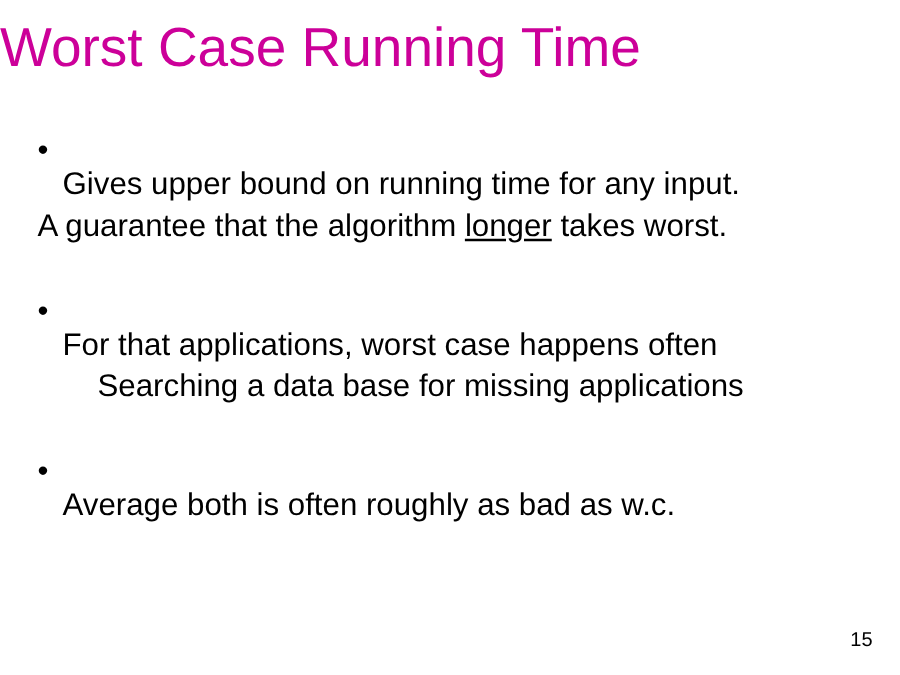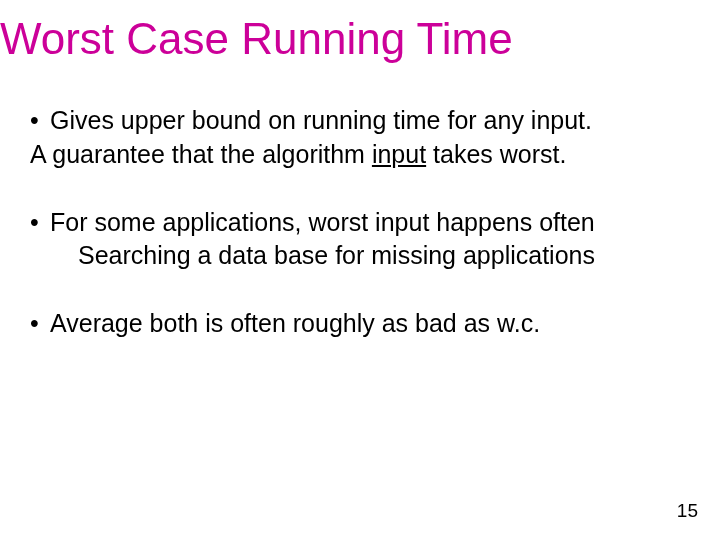--- a/index.html
+++ b/index.html
@@ -42,65 +42,66 @@
   }
   .bullet .dot {
     width: 20px;
     flex: 0 0 20px;
     text-align: left;
     font-size: 25px;
     line-height: 1.35;
   }
   .bullet .txt {
     flex: 1;
+    margin-top: 27px;
   }
   .sub {
     padding-left: 24px;
   }
   .sub2 {
     padding-left: 48px;
   }
   .gap {
     height: 34px;
   }
   .under {
     text-decoration: underline;
   }
   .pagenum {
     position: absolute;
     right: 22px;
     bottom: 18px;
     font-family: Arial, Helvetica, sans-serif;
-    font-size: 19px;
+    font-size: 16px;
     color: #000000;
     text-align: right;
   }
 </style>
 </head>
 <body>
 
 <div class="slide">
 
   <div class="title">Worst Case Running Time</div>
 
   <div class="body">
 
     <div class="bullet">
       <div class="dot">•</div>
       <div class="txt">Gives upper bound on running time for any input.</div>
     </div>
     <div>
-      <span>A guarantee that the algorithm </span><span class="under">input</span><span> takes worst.</span>
+      <span>A guarantee that the algorithm </span><span class="under">longer</span><span> takes worst.</span>
     </div>
 
     <div class="gap"></div>
 
     <div class="bullet">
       <div class="dot">•</div>
-      <div class="txt">For some applications, worst input happens often</div>
+      <div class="txt">For that applications, worst case happens often</div>
     </div>
     <div class="sub2">Searching a data base for missing applications</div>
 
     <div class="gap"></div>
 
     <div class="bullet">
       <div class="dot">•</div>
       <div class="txt">Average both is often roughly as bad as w.c.</div>
     </div>
 

